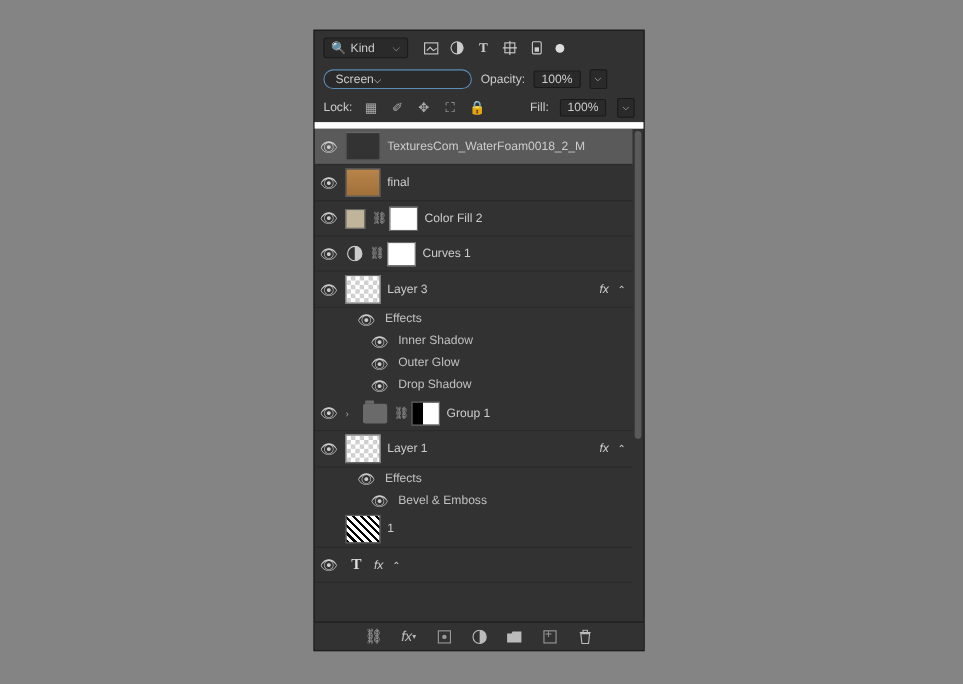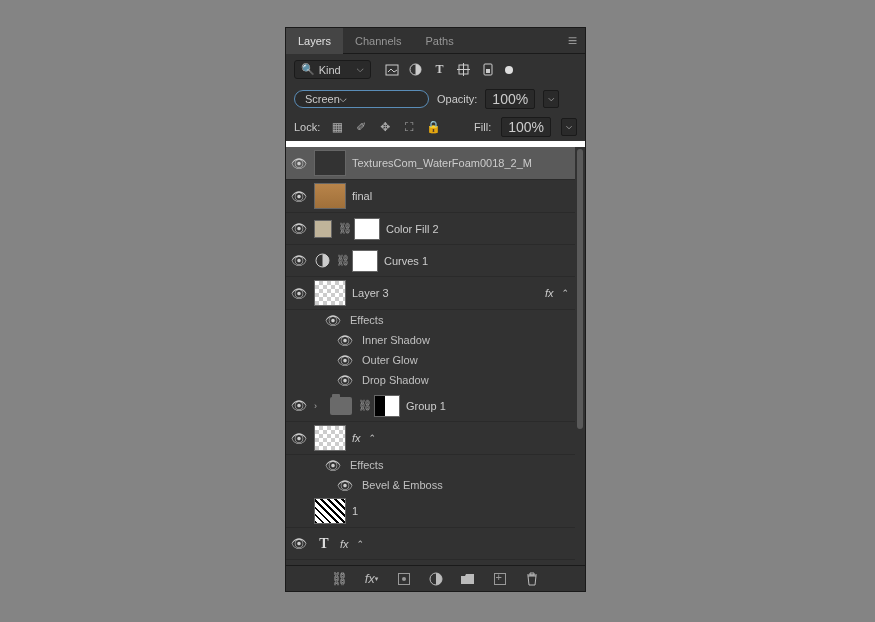--- a/index.html
+++ b/index.html
@@ -10,21 +10,21 @@
 .tab.active { color: #e0e0e0; background: #454545; }
 .menu-btn { margin-left: auto; margin-right: 8px; color: #969696; cursor: pointer; }
 .filter-row { display: flex; align-items: center; padding: 6px 8px; gap: 6px; }
 .kind-select { display: flex; align-items: center; background: #2a2a2a; border: 1px solid #1a1a1a; border-radius: 3px; padding: 2px 6px; font-size: 11px; color: #ccc; gap: 4px; }
 .kind-select .chev { font-size: 9px; color: #999; margin-left: 12px; }
 .filter-icons { display: flex; gap: 10px; align-items: center; margin-left: 8px; }
 .ficon { width: 14px; height: 14px; display: flex; align-items: center; justify-content: center; color: #ccc; font-size: 12px; }
 .blend-row { display: flex; align-items: center; padding: 4px 8px; gap: 8px; }
 .blend-select { background: #2a2a2a; border: 1px solid #5a8db8; border-radius: 11px; padding: 2px 10px; font-size: 11px; color: #ccc; display: flex; align-items: center; width: 135px; }
 .label { font-size: 11px; color: #ccc; }
-.val-box { background: #2a2a2a; border: 1px solid #1a1a1a; padding: 1px 6px; font-size: 14px; color: #ccc; border-radius: 2px; }
+.val-box { background: #2a2a2a; border: 1px solid #1a1a1a; padding: 1px 6px; font-size: 11px; color: #ccc; border-radius: 2px; }
 .chev-btn { width: 16px; height: 18px; background: #2a2a2a; border: 1px solid #1a1a1a; display: flex; align-items: center; justify-content: center; font-size: 8px; color: #ccc; border-radius: 2px; }
 .lock-row { display: flex; align-items: center; padding: 4px 8px; gap: 10px; border-bottom: 6px solid #ffffff; }
 .lock-icons { display: flex; gap: 10px; }
 .licon { width: 14px; color: #aaa; font-size: 12px; text-align: center; }
 .layers { flex: 1; overflow: hidden; position: relative; }
 .layers-inner { position: absolute; left: 0; top: 0; right: 10px; bottom: 0; }
 .scrollbar { position: absolute; right: 2px; top: 2px; width: 6px; height: 280px; background: #5a5a5a; border-radius: 3px; }
 .layer { display: flex; align-items: center; min-height: 32px; border-bottom: 1px solid #2a2a2a; padding: 3px 4px; font-size: 11px; color: #ccc; gap: 6px; }
 .layer.selected { background: #5a5a5a; }
 .vis { width: 18px; text-align: center; font-size: 13px; color: #ccc; cursor: pointer; }
@@ -51,26 +51,20 @@
 .square { width: 12px; height: 12px; border: 1px solid #999; position: relative; }
 .square.dot::after { content:""; position:absolute; top:3px; left:3px; width:4px; height:4px; background:#999; border-radius:50%; }
 .square.plus::after { content:"+"; position:absolute; top:-3px; left:1px; font-size:11px; color:#999; }
 .dot-ind { width: 8px; height: 8px; border-radius: 50%; background: #ddd; }
 .expand { width: 10px; font-size: 9px; color: #aaa; }
 </style>
 </head>
 <body>
 
 <div class="panel">
-  <div class="tabs">
-    <div class="tab active">Layers</div>
-    <div class="tab">Channels</div>
-    <div class="tab">Paths</div>
-    <div class="menu-btn">≡</div>
-  </div>
 
   <div class="filter-row">
     <div class="kind-select">
       <span>🔍</span>
       <span>Kind</span>
       <span class="chev">⌵</span>
     </div>
     <div class="filter-icons">
       <div class="ficon">
           <svg width="14" height="12" viewBox="0 0 14 12">
@@ -192,20 +186,21 @@
         <span class="expand">›</span>
         <div class="folder-icon"></div>
         <span class="link-icon">⛓</span>
         <div class="mask partial"></div>
         <span class="lname">Group 1</span>
       </div>
 
       <div class="layer">
         <span class="vis">👁</span>
         <div class="thumb checker"></div>
+        <span class="lname">Layer 1</span>
         <span class="fx">fx</span>
         <span class="col-chev">⌃</span>
       </div>
       <div class="effect-row">
         <span class="vis">👁</span>
         <span>Effects</span>
       </div>
       <div class="effect-row" style="padding-left:50px;">
         <span class="vis">👁</span>
         <span>Bevel &amp; Emboss</span>

